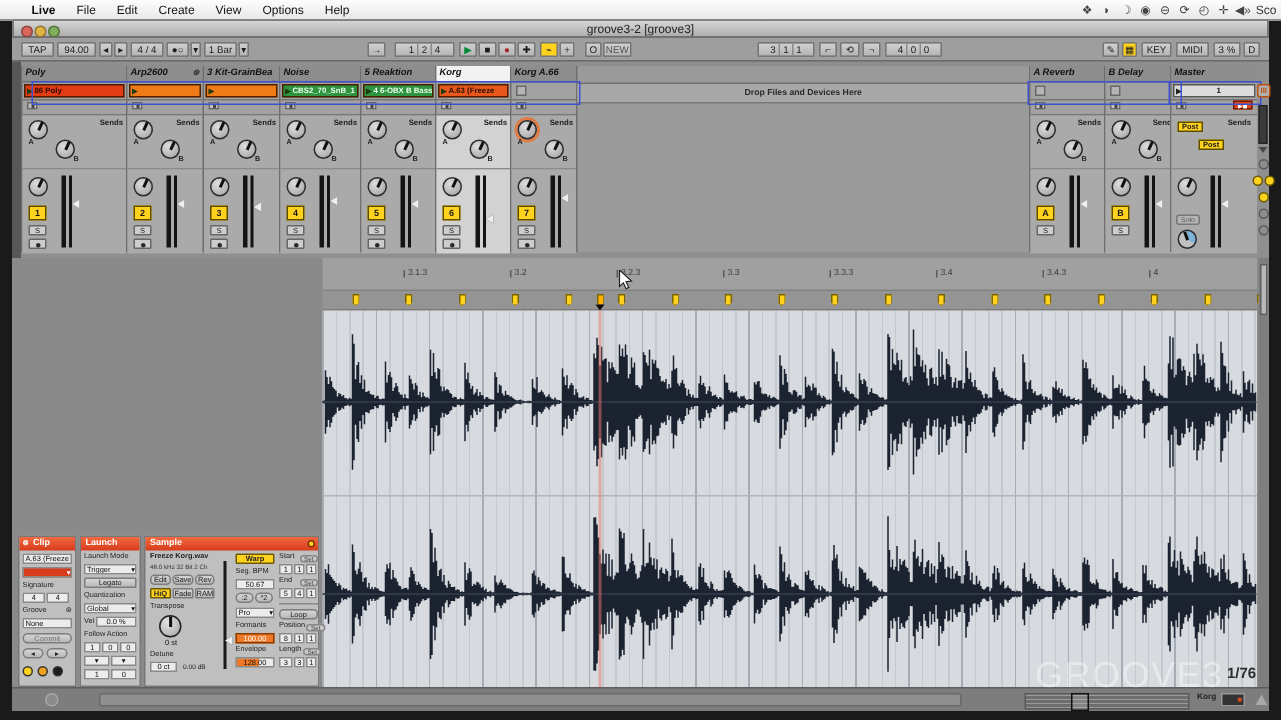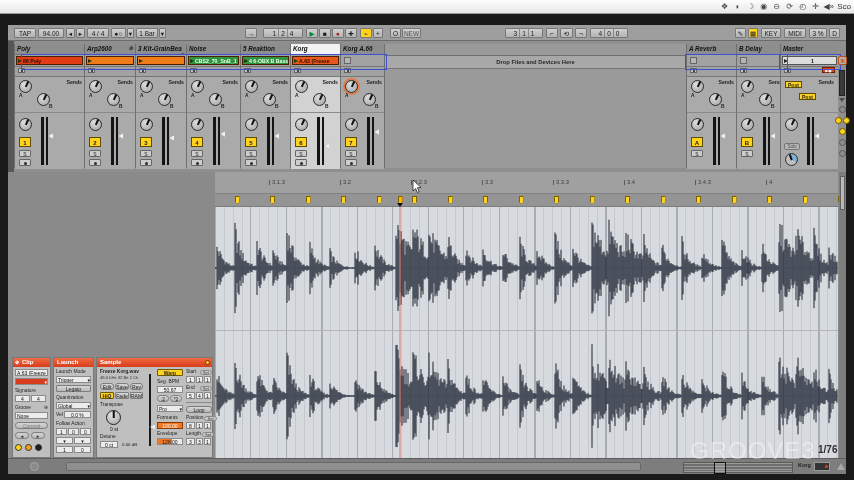--- a/index.html
+++ b/index.html
@@ -139,34 +139,49 @@
     color:rgba(255,255,255,.42);pointer-events:none;}
   #pagecount{position:absolute;left:818px;top:444px;font-size:10px;font-weight:bold;color:#2e2e2e;}
 </style>
 </head>
 <body>
 
 <div id="screen">
 
   <div id="menubar">
     <div class="mitem" style="font-size:9px;"></div>
+    <div id="menu-items" style="display:flex;">
+        <div class="mitem bold">Live</div>
+        <div class="mitem">File</div>
+        <div class="mitem">Edit</div>
+        <div class="mitem">Create</div>
+        <div class="mitem">View</div>
+        <div class="mitem">Options</div>
+        <div class="mitem">Help</div>
+      </div>
     <div id="mb-right">
         <div class="sicon">❖</div>
         <div class="sicon">◗</div>
         <div class="sicon">☽</div>
         <div class="sicon">◉</div>
         <div class="sicon">⊖</div>
         <div class="sicon">⟳</div>
         <div class="sicon">◴</div>
         <div class="sicon">✛</div>
         <div class="sicon">◀»</div>
         <div style="padding: 0px 3px 0px 2px;">Sco</div>
       </div>
   </div>
 
+  <div id="titlebar">
+    <div class="tl" style="left:5px;background:#d8655a;"></div>
+    <div class="tl" style="left:14px;background:#e0b344;"></div>
+    <div class="tl" style="left:23px;background:#7fae5c;"></div>
+    <div id="wtitle">groove3-2 [groove3]</div>
+  </div>
 
   <div id="transport">
     <div class="tbox" style="left:6px;width:22px;">TAP</div>
     <div class="tbox" style="left:30px;width:26px;">94.00</div>
     <div class="tbox" style="left:58px;width:9px;">◂</div>
     <div class="tbox" style="left:68px;width:9px;">▸</div>
     <div class="tbox" style="left:79px;width:22px;">4 / 4</div>
     <div class="tbox" style="left:103px;width:15px;">●○</div>
     <div class="tbox" style="left:119px;width:7px;">▾</div>
     <div class="tbox" style="left:128px;width:22px;">1 Bar</div>

